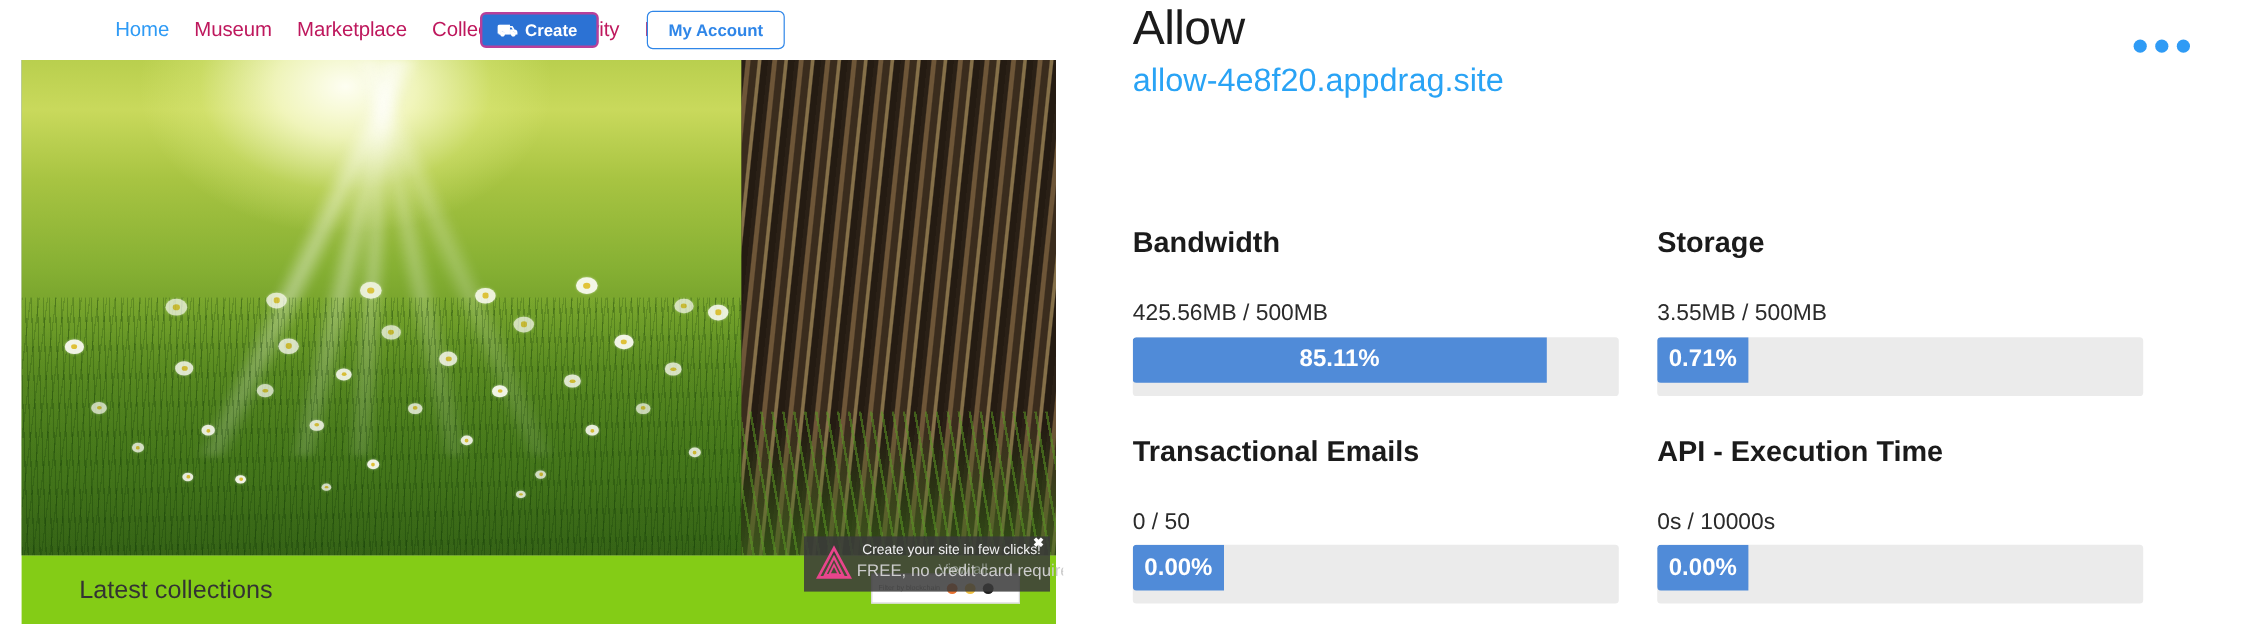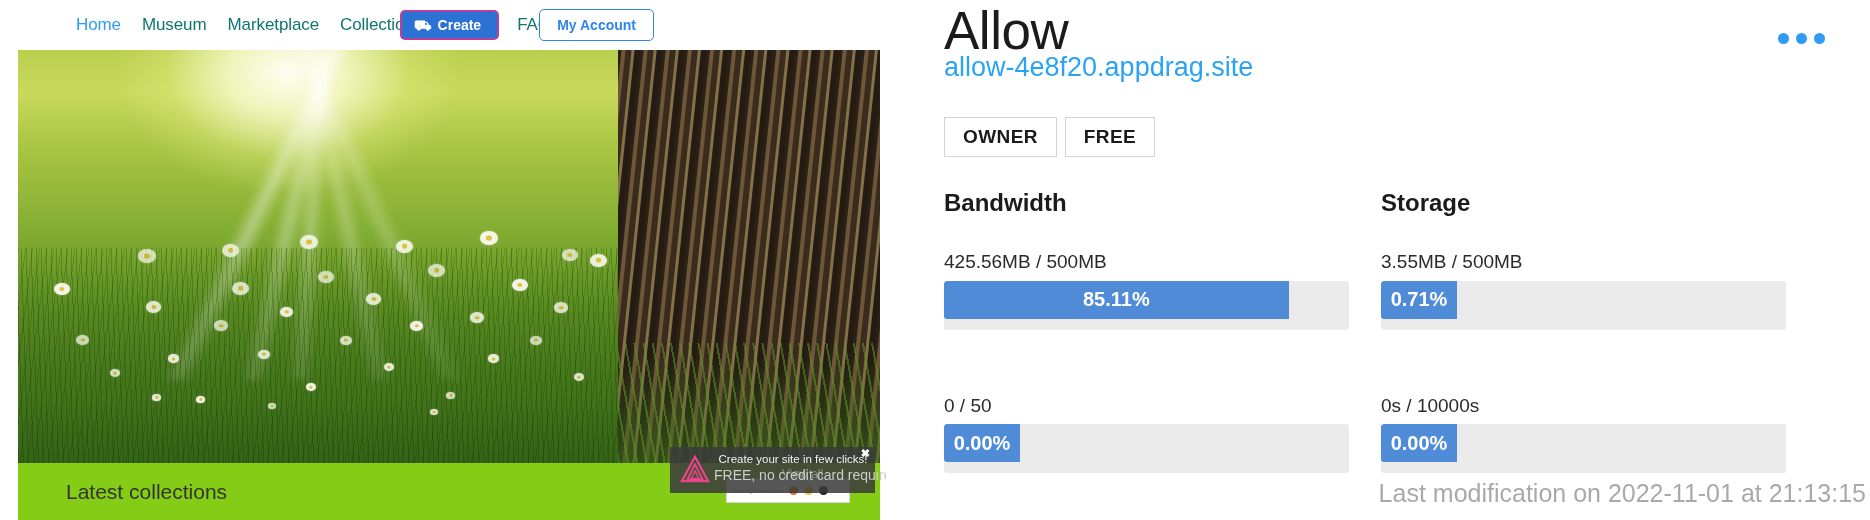--- a/index.html
+++ b/index.html
@@ -34,33 +34,33 @@
 
   .site-nav {
     position: absolute;
     left: 0;
     top: 0;
     width: 886px;
     height: 50px;
     background: #ffffff;
     display: flex;
     align-items: center;
-    padding-left: 76px;
+    padding-left: 96px;
   }
 
   .nav-links {
     display: flex;
     align-items: center;
     gap: 21px;
   }
 
   .nav-link {
     font-size: 17px;
     font-weight: 500;
-    color: #0f766e;
+    color: #be185d;
     letter-spacing: -0.1px;
     white-space: nowrap;
     cursor: pointer;
   }
   .nav-link.active { color: #2f9bf5; }
 
   .nav-actions {
     position: absolute;
     right: 0;
     top: 0;
@@ -295,21 +295,21 @@
     left: 944px;
     top: 0;
     width: 926px;
     height: 520px;
   }
 
   .site-title {
     position: absolute;
     left: 0;
     top: 2px;
-    font-size: 53px;
+    font-size: 40px;
     font-weight: 400;
     color: #1b1b1b;
     letter-spacing: -0.5px;
     line-height: 1.1;
   }
 
   .kebab {
     position: absolute;
     right: 45px;
     top: 33px;
@@ -515,50 +515,47 @@
     <div class="site-title">Allow</div>
 
     <div class="kebab">
       <i></i>
       <i></i>
       <i></i>
     </div>
 
     <a class="site-url" href="#">allow-4e8f20.appdrag.site</a>
 
-    <div class="badges" id="badges">
-        <span class="badge">OWNER</span>
-        <span class="badge">FREE</span>
-      </div>
 
     <div class="metrics" id="metrics">
         <div>
           <div class="metric-title">Bandwidth</div>
           <div class="metric-sub">425.56MB / 500MB</div>
           <div class="bar-track">
             <div class="bar-fill" style="width: 85.11%;">85.11%</div>
           </div>
         </div>
         <div>
           <div class="metric-title">Storage</div>
           <div class="metric-sub">3.55MB / 500MB</div>
           <div class="bar-track">
             <div class="bar-fill" style="width: 0.71%;">0.71%</div>
           </div>
         </div>
         <div>
+          <div class="metric-title">Transactional Emails</div>
           <div class="metric-sub">0 / 50</div>
           <div class="bar-track">
             <div class="bar-fill" style="width: 0%;">0.00%</div>
           </div>
         </div>
         <div>
+          <div class="metric-title">API - Execution Time</div>
           <div class="metric-sub">0s / 10000s</div>
           <div class="bar-track">
             <div class="bar-fill" style="width: 0%;">0.00%</div>
           </div>
         </div>
       </div>
 
-    <div class="last-mod">Last modification on 2022-11-01 at 21:13:15</div>
   </div>
 
 </div>
 
 </body></html>

